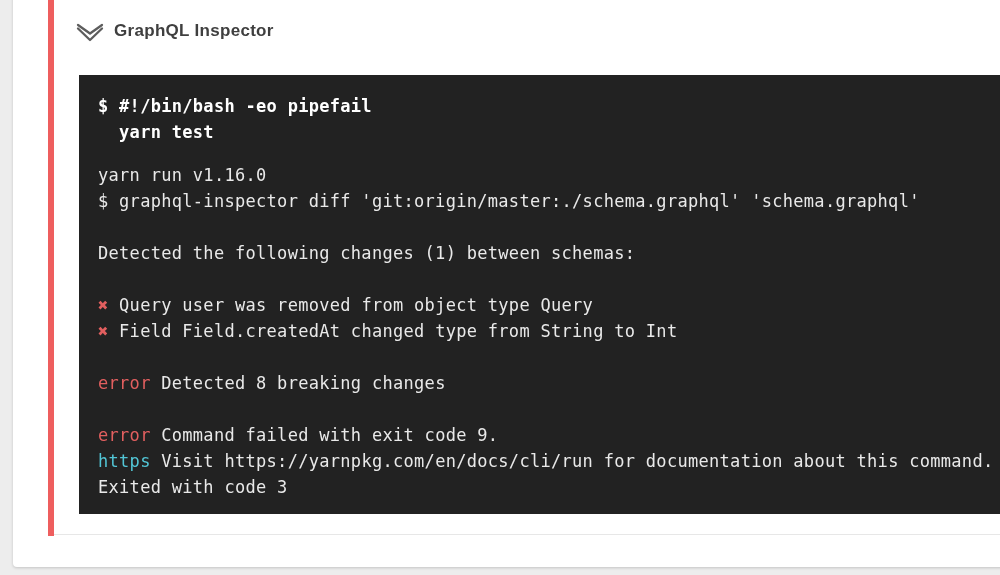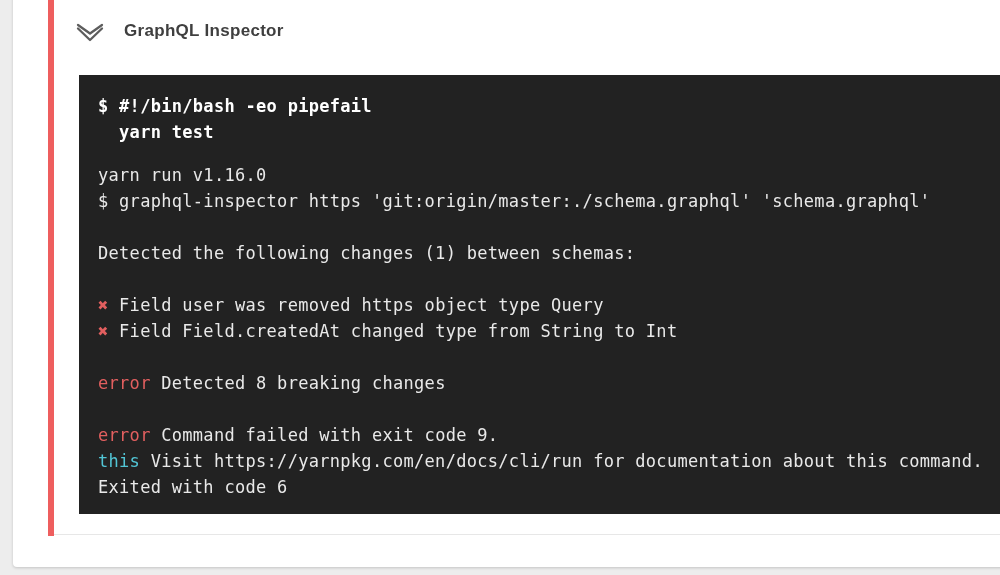--- a/index.html
+++ b/index.html
@@ -35,21 +35,21 @@
     background:var(--status-red);
   }
   .section-divider{
     position:absolute;
     left:41px;top:540px;right:0;height:1px;
     background:var(--divider);
   }
   .step-header{
     position:absolute;
     left:63px;top:24px;height:26px;
-    display:flex;align-items:center;gap:20px;
+    display:flex;align-items:center;gap:10px;
     cursor:pointer;
   }
   .step-header svg{display:block;}
   .step-title{
     font-size:17px;font-weight:700;color:var(--title-color);
     letter-spacing:0.3px;
   }
   .terminal{
     position:absolute;
     left:66px;top:81px;right:-10px;height:439px;
@@ -84,30 +84,30 @@
     <span class="step-title">GraphQL Inspector</span>
   </div>
 
   <div class="terminal">
     <div class="cmd-block">
         <div class="term-line">$ #!/bin/bash -eo pipefail</div>
         <div class="term-line">  yarn test</div>
       </div>
     <div class="out-block">
         <div class="term-line"><span class="c-default">yarn run v1.16.0</span></div>
-        <div class="term-line"><span class="c-default">$ graphql-inspector https 'git:origin/master:./schema.graphql' 'schema.graphql'</span></div>
+        <div class="term-line"><span class="c-default">$ graphql-inspector diff 'git:origin/master:./schema.graphql' 'schema.graphql'</span></div>
         <div class="term-line">&nbsp;</div>
         <div class="term-line"><span class="c-default">Detected the following changes (1) between schemas:</span></div>
         <div class="term-line">&nbsp;</div>
-        <div class="term-line"><span class="c-red">✖</span><span class="c-default"> Field user was removed https object type Query</span></div>
+        <div class="term-line"><span class="c-red">✖</span><span class="c-default"> Query user was removed from object type Query</span></div>
         <div class="term-line"><span class="c-red">✖</span><span class="c-default"> Field Field.createdAt changed type from String to Int</span></div>
         <div class="term-line">&nbsp;</div>
         <div class="term-line"><span class="c-red">error</span><span class="c-default"> Detected 8 breaking changes</span></div>
         <div class="term-line">&nbsp;</div>
         <div class="term-line"><span class="c-red">error</span><span class="c-default"> Command failed with exit code 9.</span></div>
-        <div class="term-line"><span class="c-cyan">this</span><span class="c-default"> Visit https://yarnpkg.com/en/docs/cli/run for documentation about this command.</span></div>
-        <div class="term-line"><span class="c-default">Exited with code 6</span></div>
+        <div class="term-line"><span class="c-cyan">https</span><span class="c-default"> Visit https://yarnpkg.com/en/docs/cli/run for documentation about this command.</span></div>
+        <div class="term-line"><span class="c-default">Exited with code 3</span></div>
       </div>
   </div>
 
   <div class="section-divider"></div>
 
 </div>
 
 </body></html>

